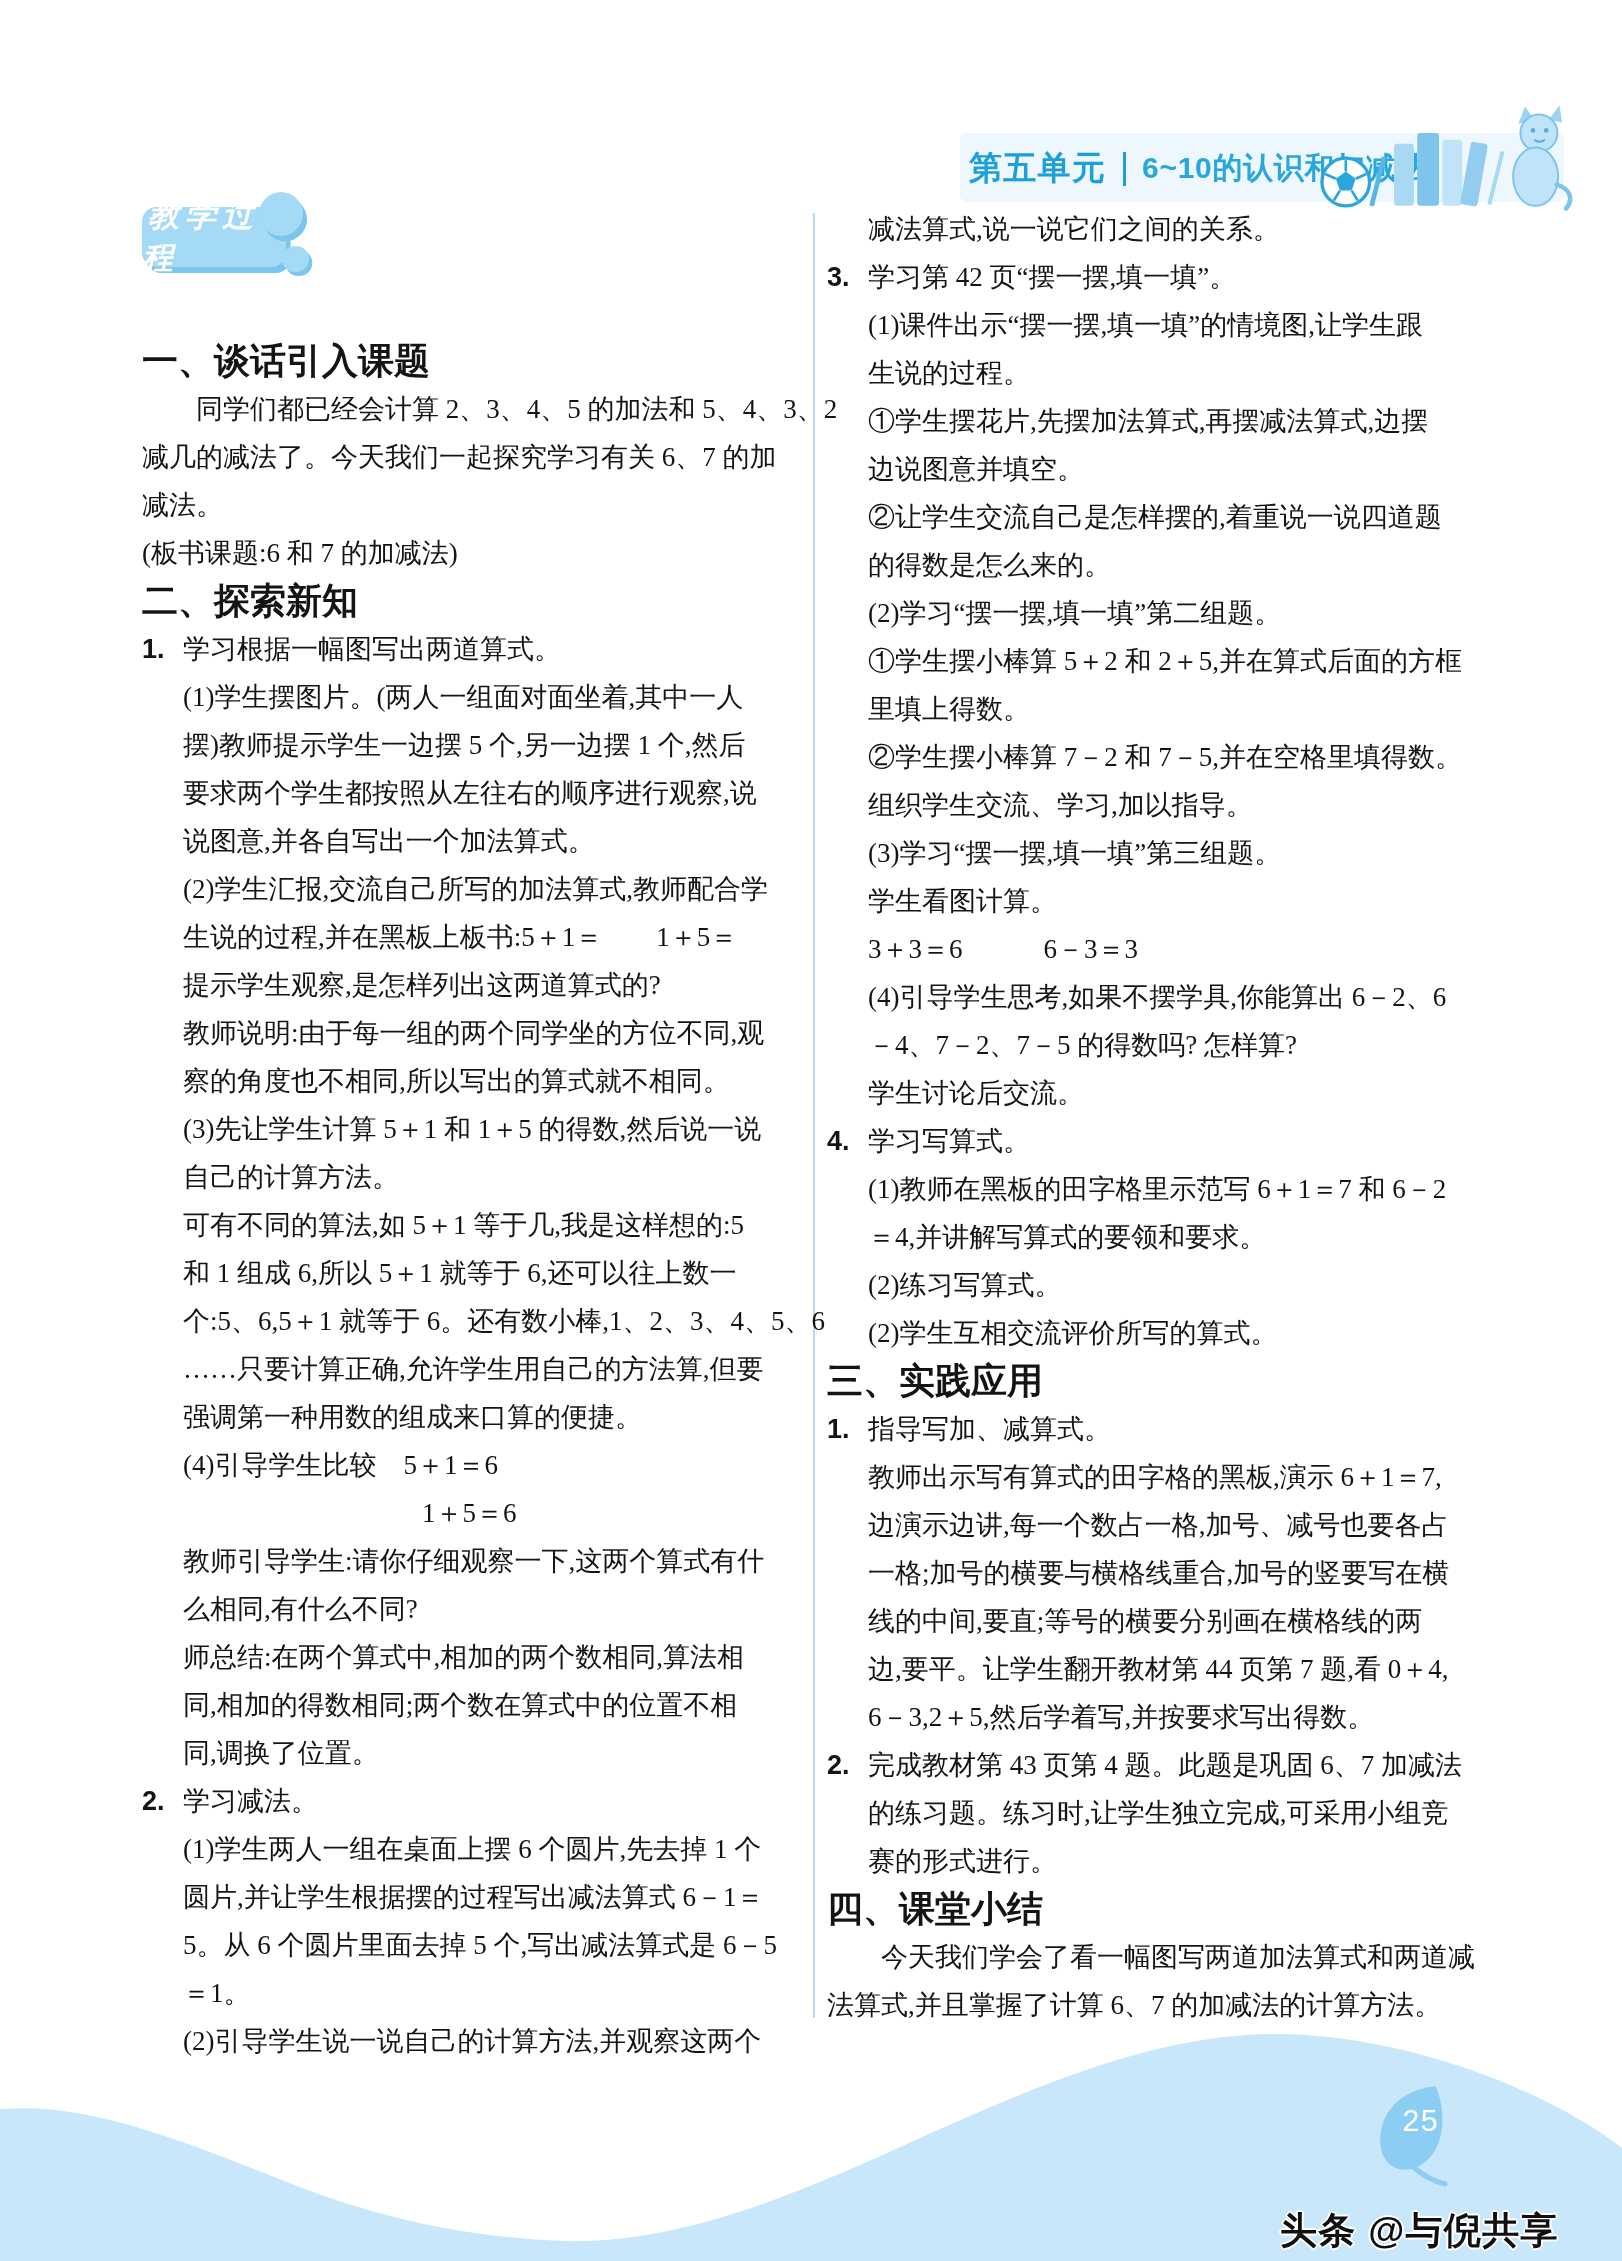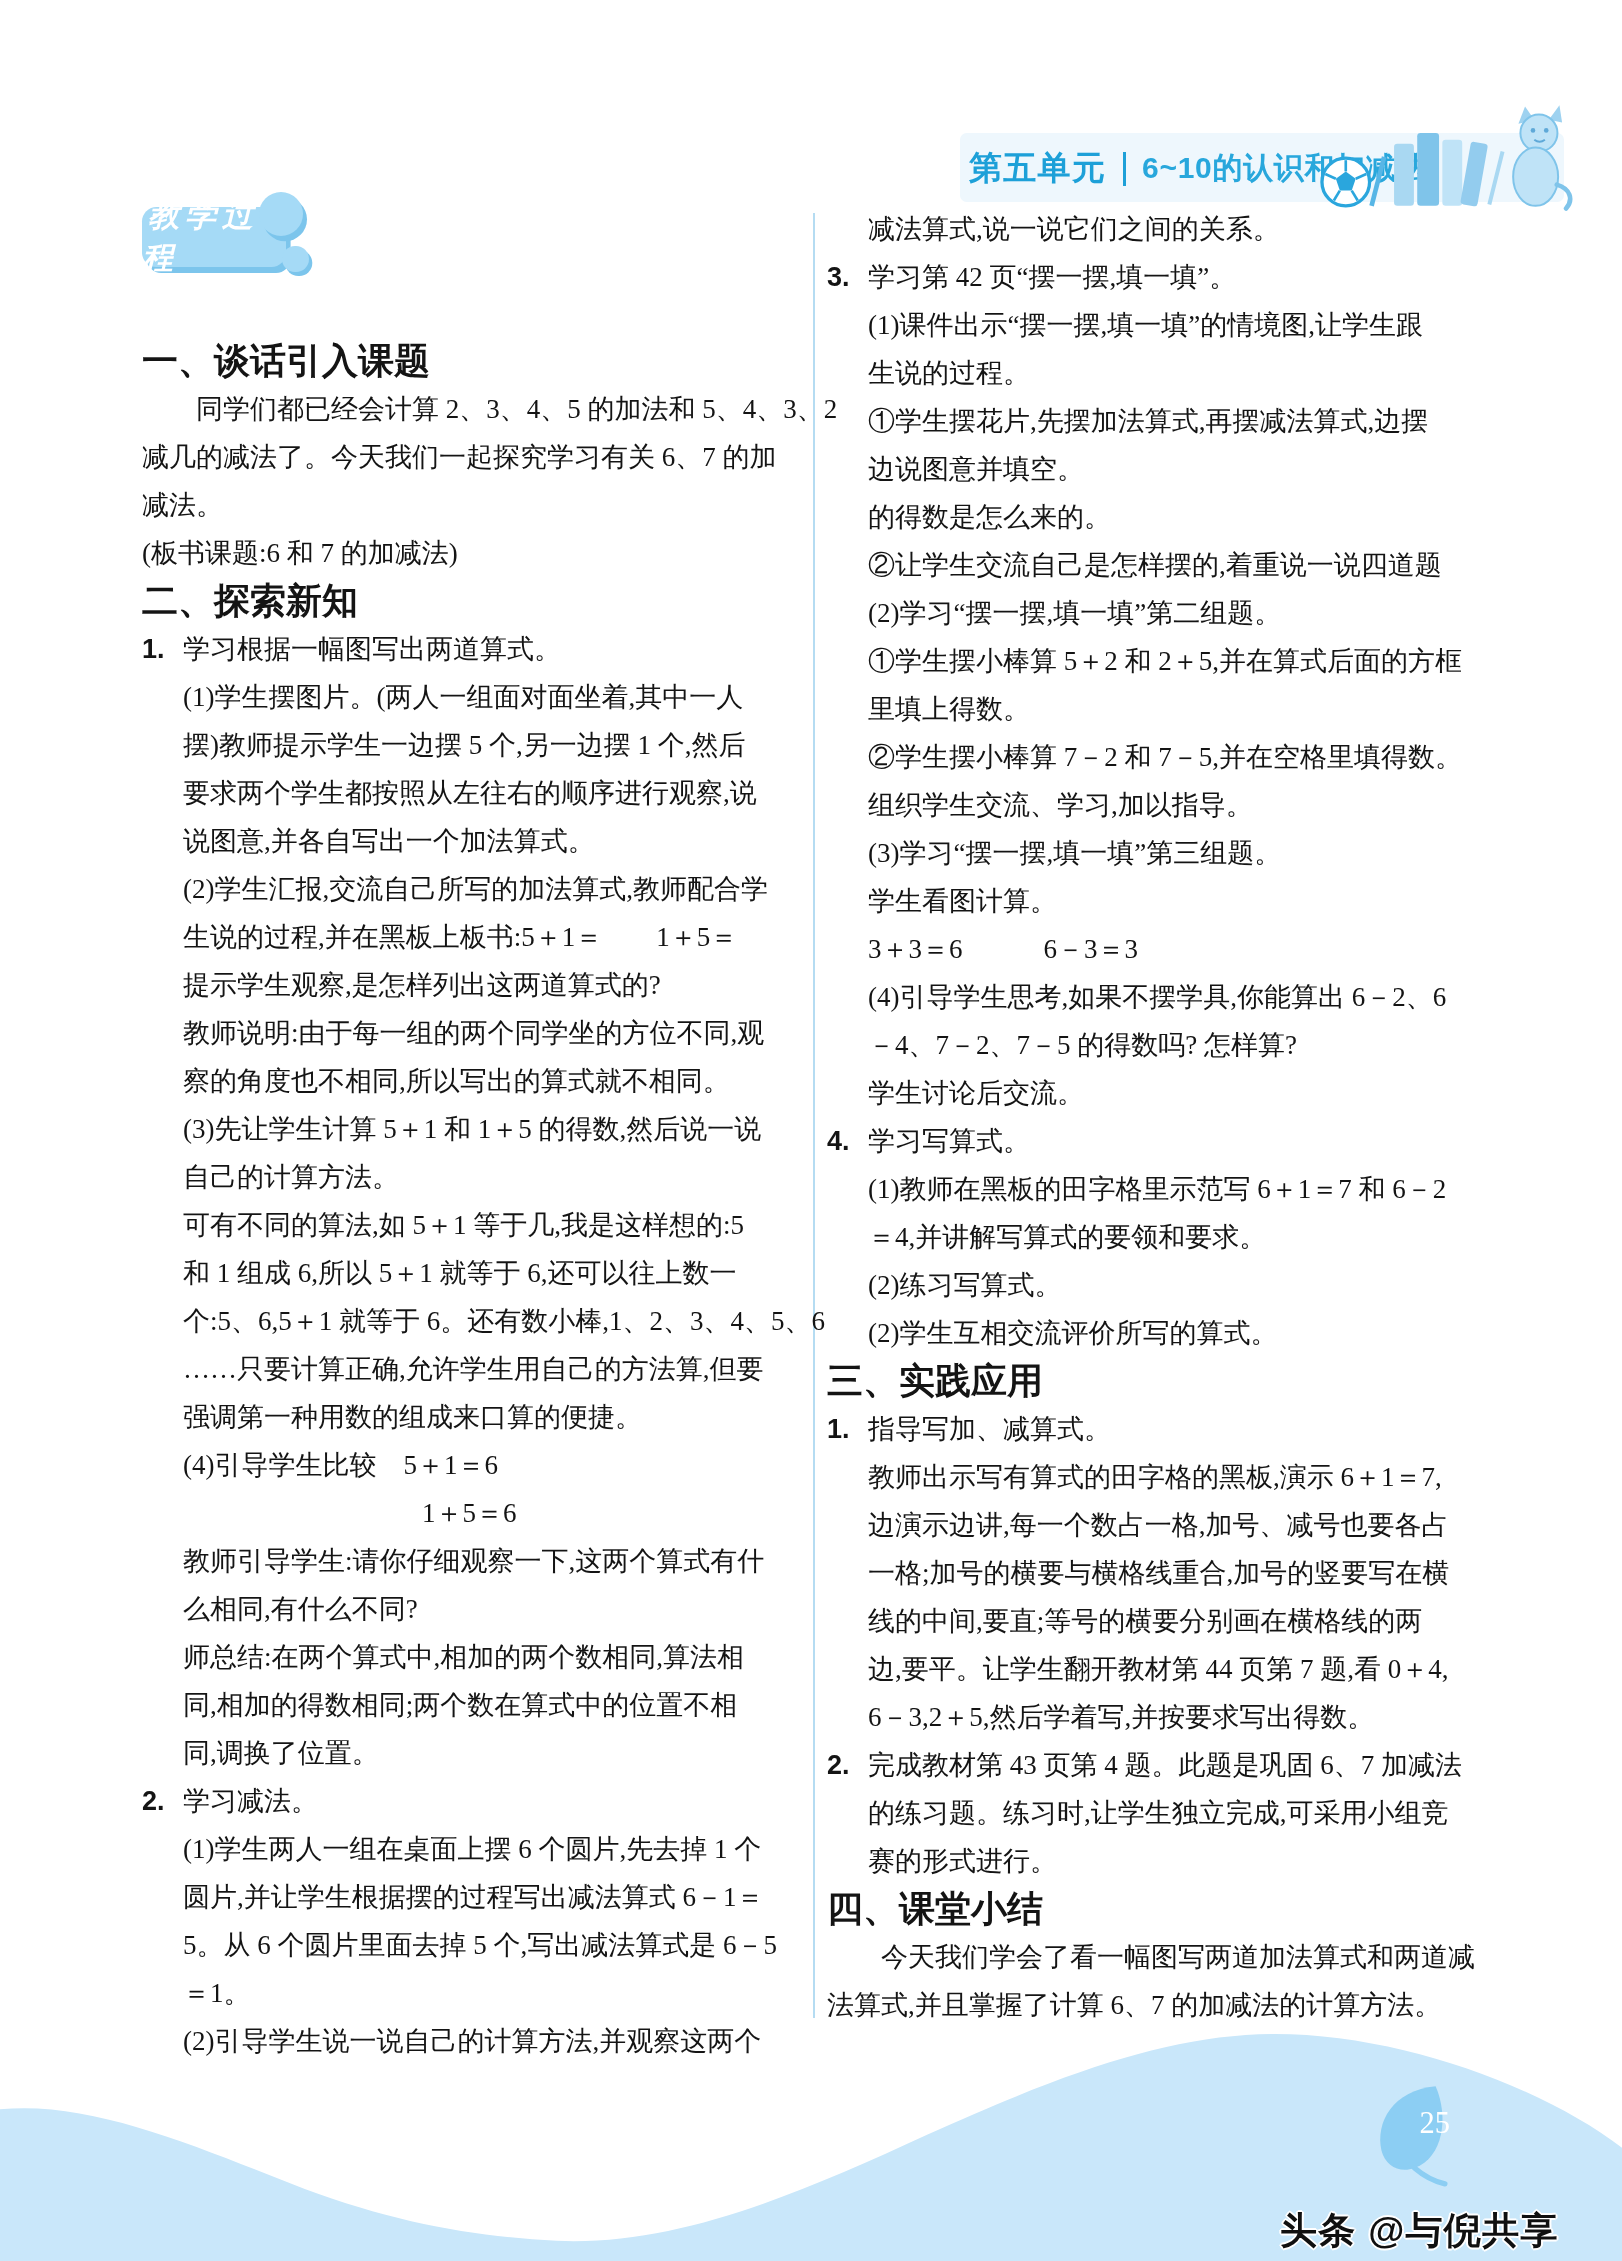--- a/index.html
+++ b/index.html
@@ -70,22 +70,22 @@
   .line.num { display:flex; }
   .line.num .num {
     width:41px; flex:0 0 41px;
     font-family:"Liberation Sans", sans-serif; font-weight:700; font-size:27px;
   }
 
   
   .wave { position:absolute; left:0; top:1970px; width:1622px; height:292px; }
   .leaf { position:absolute; left:1367px; top:2082px; width:99px; height:106px; }
   .leaf-num {
-    position:absolute; left:1390px; top:2106px; width:60px; text-align:right;
-    color:#ffffff; font-family:Liberation Serif, serif;
+    position:absolute; left:1390px; top:2106px; width:60px; text-align:center;
+    color:#ffffff; font-family:Liberation Mono, monospace;
     font-size:30.5px; font-weight:400;
   }
   .watermark {
     position:absolute; left:1280px; top:2178px;
     font-family:"Liberation Sans", sans-serif; font-weight:800; font-size:37px;
     color:#101010; letter-spacing:1.3px; white-space:nowrap;
     text-shadow:-2px 0 0 #fff, 2px 0 0 #fff, 0 -2px 0 #fff, 0 2px 0 #fff,
                 -1.3px -1.3px 0 #fff, 1.3px 1.3px 0 #fff, -1.3px 1.3px 0 #fff, 1.3px -1.3px 0 #fff;
     margin-top:28px;
   }
@@ -190,22 +190,22 @@
   <div class="col col-right" id="col-right">
       <div class="line i">减法算式,说一说它们之间的关系。</div>
       <div class="line num">
         <span class="num">3.</span>
         <span class="txt">学习第 42 页“摆一摆,填一填”。</span>
       </div>
       <div class="line i">(1)课件出示“摆一摆,填一填”的情境图,让学生跟</div>
       <div class="line i">生说的过程。</div>
       <div class="line i">①学生摆花片,先摆加法算式,再摆减法算式,边摆</div>
       <div class="line i">边说图意并填空。</div>
+      <div class="line i">②让学生交流自己是怎样摆的,着重说一说四道题</div>
       <div class="line i">的得数是怎么来的。</div>
-      <div class="line i">②让学生交流自己是怎样摆的,着重说一说四道题</div>
       <div class="line i">(2)学习“摆一摆,填一填”第二组题。</div>
       <div class="line i">①学生摆小棒算 5＋2 和 2＋5,并在算式后面的方框</div>
       <div class="line i">里填上得数。</div>
       <div class="line i">②学生摆小棒算 7－2 和 7－5,并在空格里填得数。</div>
       <div class="line i">组织学生交流、学习,加以指导。</div>
       <div class="line i">(3)学习“摆一摆,填一填”第三组题。</div>
       <div class="line i">学生看图计算。</div>
       <div class="line i">3＋3＝6　　　6－3＝3</div>
       <div class="line i">(4)引导学生思考,如果不摆学具,你能算出 6－2、6</div>
       <div class="line i">－4、7－2、7－5 的得数吗? 怎样算?</div>

